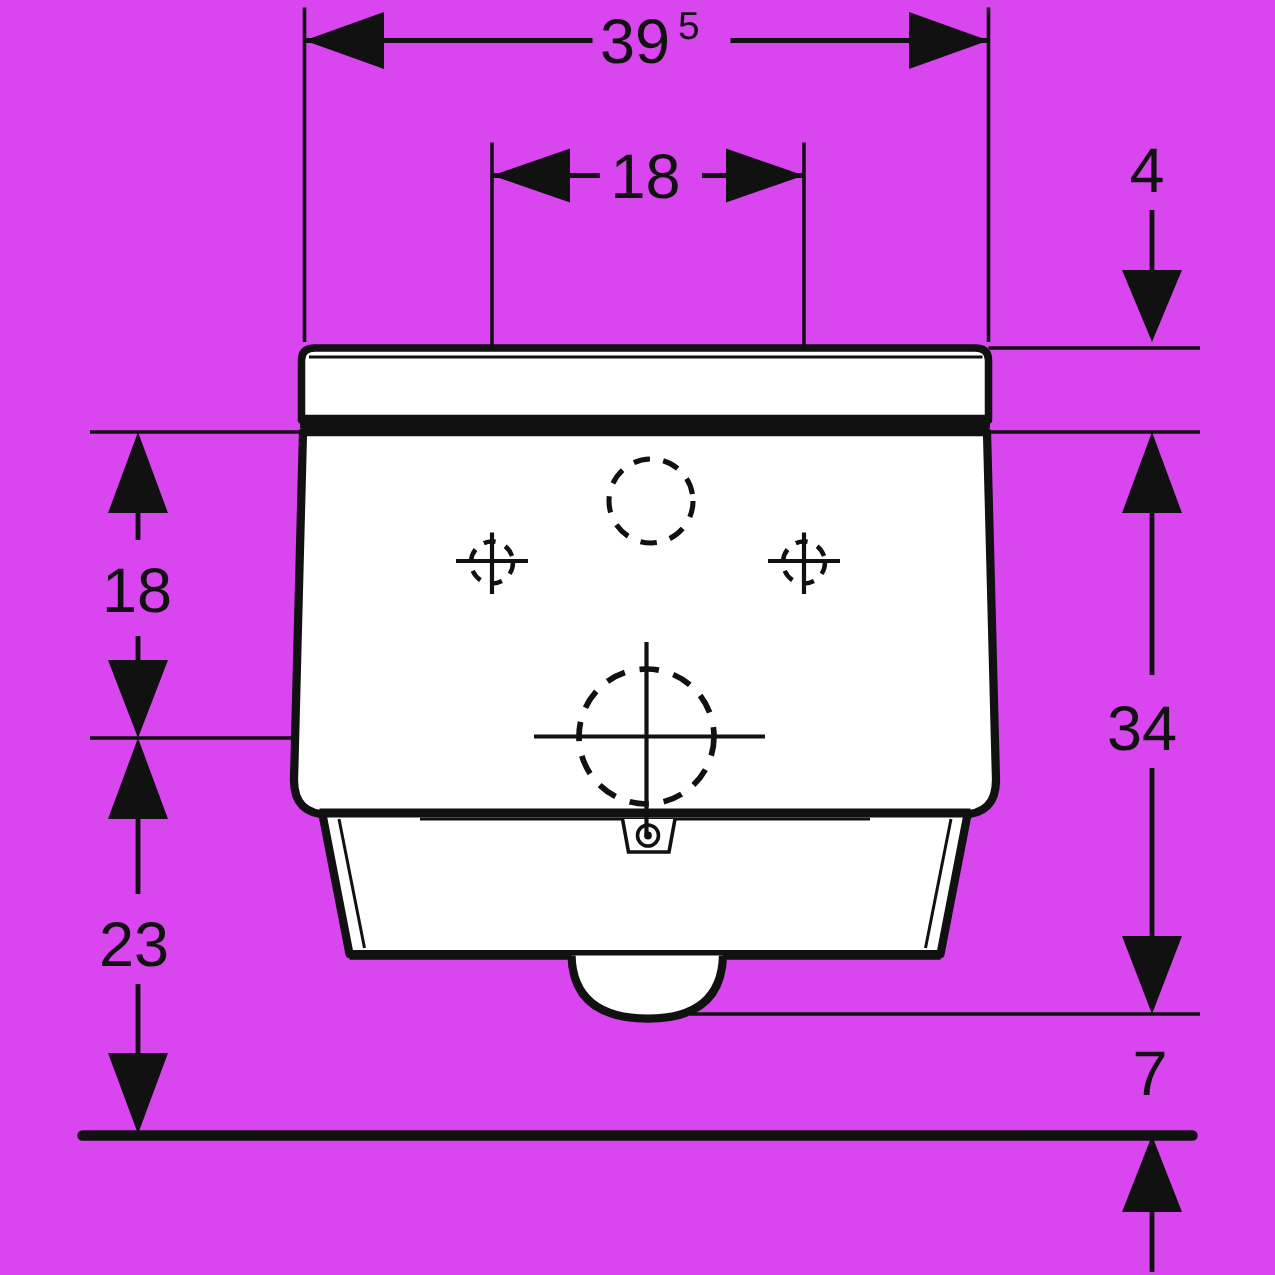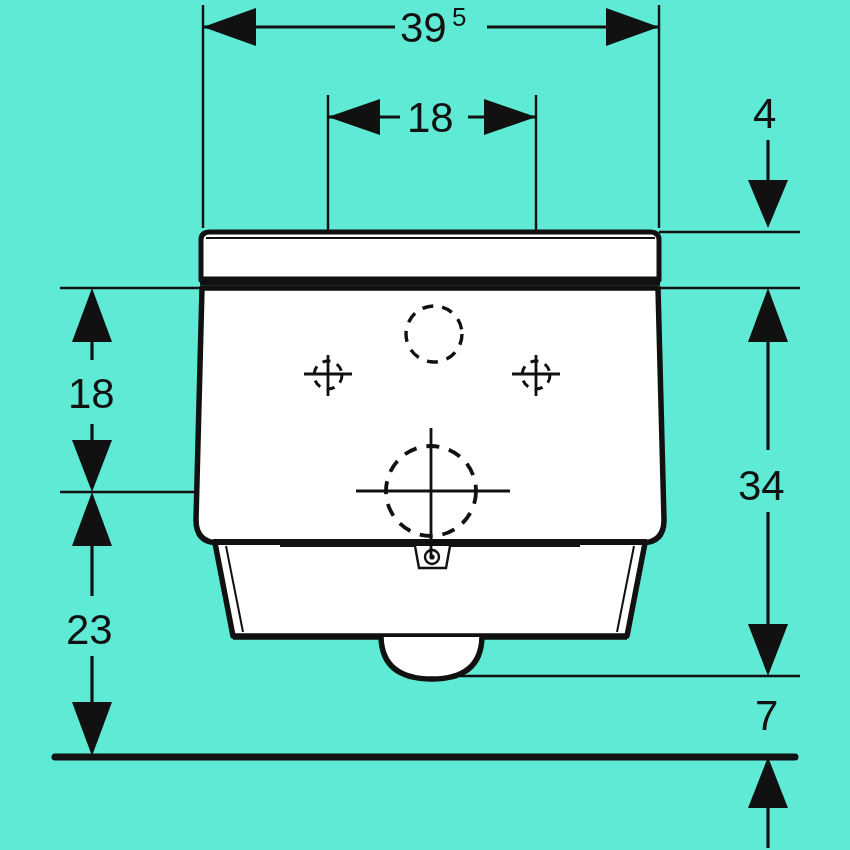--- a/index.html
+++ b/index.html
@@ -7,21 +7,21 @@
     padding: 0;
     background: #ffffff;
   }
   body {
     font-family: "Liberation Sans", sans-serif;
   }
   #drawing-root {
     position: relative;
     width: 850px;
     height: 850px;
-    background: #5eead4;
+    background: #d946ef;
     overflow: hidden;
   }
   #drawing-svg {
     position: absolute;
     top: 0;
     left: 0;
     width: 850px;
     height: 850px;
     display: block;
   }

